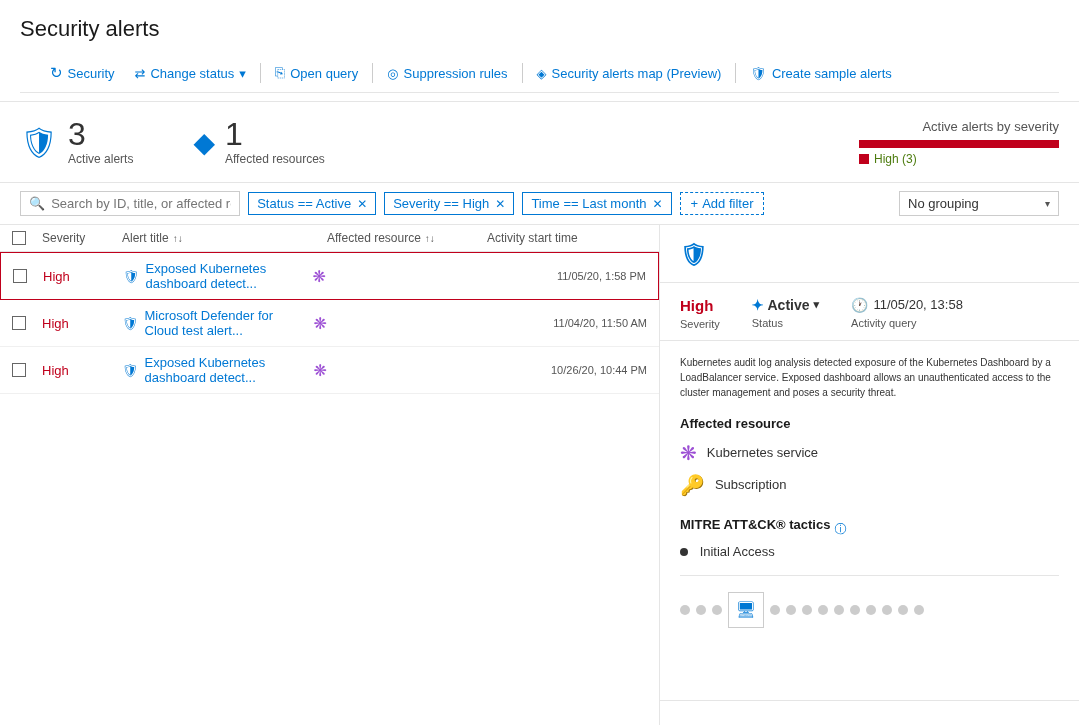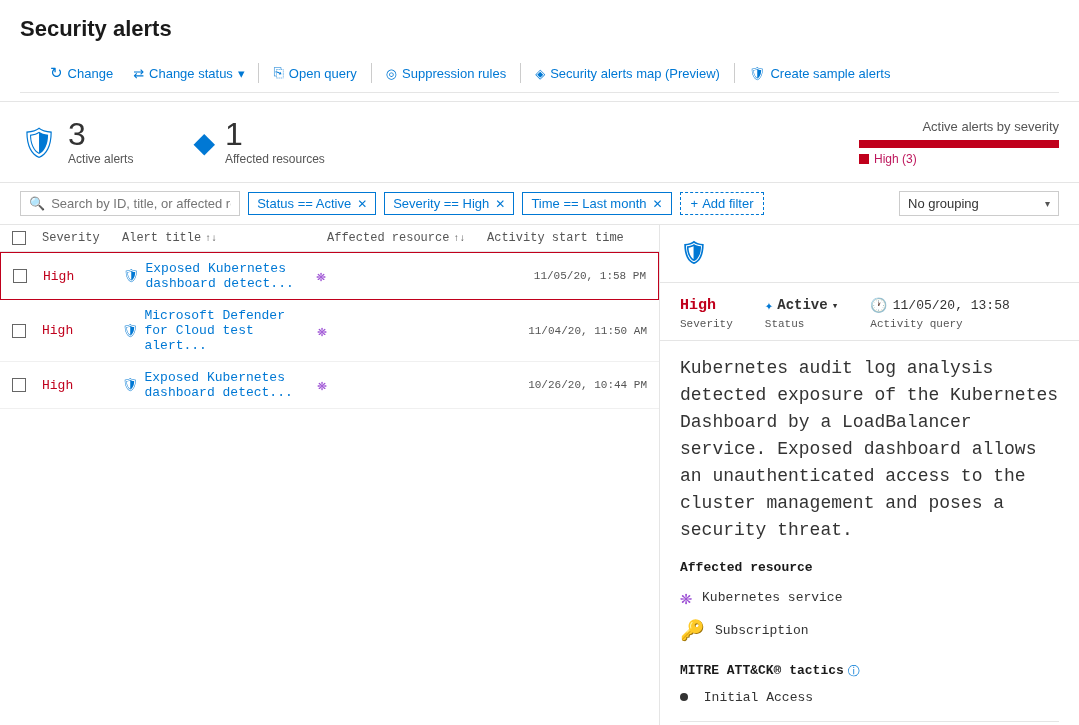--- a/index.html
+++ b/index.html
@@ -2,49 +2,49 @@
 <html><head>
   <meta charset="utf-8">
   <style>
     * { box-sizing: border-box; margin: 0; padding: 0; }
     body { font-family: 'Segoe UI', Arial, sans-serif; font-size: 13px; background: #fff; color: #333; overflow: hidden; }
 
     .page { width: 1079px; height: 725px; display: flex; flex-direction: column; background: #fff; }
 
     
     .page-header { padding: 16px 20px 8px 20px; border-bottom: 1px solid #e5e5e5; }
-    .page-title { font-size: 22px; font-weight: 700; color: #1a1a1a; margin-bottom: 12px; }
+    .page-title { font-size: 22px; font-weight: 400; color: #1a1a1a; margin-bottom: 12px; }
 
     
     .toolbar { display: flex; align-items: center; gap: 0; padding: 6px 20px; border-bottom: 1px solid #e5e5e5; }
     .toolbar-btn { display: flex; align-items: center; gap: 5px; color: #0078d4; background: none; border: none; cursor: pointer; padding: 4px 10px; font-size: 13px; white-space: nowrap; }
     .toolbar-separator { width: 1px; height: 20px; background: #ccc; margin: 0 4px; }
 
     
     .stats-row { display: flex; align-items: center; padding: 16px 20px; border-bottom: 1px solid #e5e5e5; gap: 60px; }
     .stat-item { display: flex; align-items: center; gap: 10px; }
     .stat-number { font-size: 32px; font-weight: 300; color: #333; line-height: 1; }
     .stat-label { font-size: 12px; color: #555; margin-top: 2px; }
     .severity-chart { margin-left: auto; text-align: right; }
     .severity-title { font-size: 13px; color: #555; margin-bottom: 6px; }
     .severity-bar { height: 8px; background: #c0001c; width: 200px; }
-    .severity-label { font-size: 12px; color: #be185d; display: flex; align-items: center; gap: 5px; margin-top: 4px; }
+    .severity-label { font-size: 12px; color: #4d7c0f; display: flex; align-items: center; gap: 5px; margin-top: 4px; }
     .severity-dot { width: 10px; height: 10px; background: #c0001c; display: inline-block; }
 
     
     .filter-row { display: flex; align-items: center; padding: 8px 20px; border-bottom: 1px solid #e5e5e5; gap: 8px; flex-wrap: wrap; }
     .search-box { display: flex; align-items: center; border: 1px solid #ccc; padding: 4px 8px; gap: 6px; min-width: 220px; background: #fff; }
     .search-box input { border: none; outline: none; font-size: 13px; color: #333; width: 180px; }
     .filter-tag { display: flex; align-items: center; border: 1px solid #0078d4; padding: 3px 8px; gap: 6px; color: #0078d4; font-size: 13px; background: #fff; cursor: pointer; }
     .filter-tag .close { color: #0078d4; cursor: pointer; font-size: 12px; }
     .add-filter-btn { display: flex; align-items: center; gap: 4px; border: 1px dashed #0078d4; padding: 3px 10px; color: #0078d4; cursor: pointer; font-size: 13px; background: #fff; }
     .grouping-select { margin-left: auto; display: flex; align-items: center; border: 1px solid #ccc; padding: 4px 8px; gap: 6px; cursor: pointer; background: #fff; font-size: 13px; min-width: 160px; justify-content: space-between; }
 
     
-    .main-content { display: flex; flex: 1; overflow: hidden; font-family: Liberation Mono, monospace; }
+    .main-content { display: flex; flex: 1; overflow: hidden; }
 
     
     .table-panel { flex: 0 0 660px; display: flex; flex-direction: column; overflow: hidden; border-right: 1px solid #e5e5e5; }
     .table-header { display: grid; grid-template-columns: 30px 80px 1fr 160px 160px; padding: 6px 12px; border-bottom: 1px solid #e5e5e5; background: #fff; }
     .th { font-size: 12px; color: #555; font-weight: 500; display: flex; align-items: center; gap: 4px; cursor: pointer; user-select: none; }
 
     .table-body { flex: 1; overflow-y: auto; }
     .table-row { display: grid; grid-template-columns: 30px 80px 1fr 160px 160px; padding: 8px 12px; border-bottom: 1px solid #f0f0f0; align-items: center; cursor: pointer; }
     .table-row.selected { border: 1.5px solid #c0001c; background: #fff; }
 
@@ -60,21 +60,21 @@
     .detail-meta { display: flex; align-items: flex-start; gap: 32px; padding: 14px 20px 10px; border-bottom: 1px solid #e5e5e5; }
     .meta-item { display: flex; flex-direction: column; gap: 4px; }
     .meta-label { font-size: 11px; color: #555; }
     .meta-value { font-size: 15px; font-weight: 600; color: #333; }
     .meta-value.high { color: #c0001c; }
     .meta-value.active { display: flex; align-items: center; gap: 4px; font-size: 14px; font-weight: 600; color: #333; }
     .meta-value.time { display: flex; align-items: center; gap: 5px; font-size: 13px; font-weight: 400; color: #333; }
 
     .detail-body { padding: 14px 20px; flex: 1; }
     .section-title { font-size: 13px; font-weight: 600; color: #1a1a1a; margin-bottom: 6px; }
-    .description-text { font-size: 18px; color: #333; line-height: 1.5; margin-bottom: 16px; }
+    .description-text { font-size: 10px; color: #333; line-height: 1.5; margin-bottom: 16px; }
     .resource-section { margin-bottom: 16px; }
     .resource-item { display: flex; align-items: center; gap: 10px; padding: 4px 0; font-size: 13px; color: #333; }
     .tactics-section { margin-bottom: 16px; }
     .tactic-dot { display: inline-block; width: 8px; height: 8px; background: #333; border-radius: 50%; margin-right: 8px; }
     .timeline-row { display: flex; align-items: center; gap: 6px; padding: 16px 0 8px; border-top: 1px solid #e5e5e5; }
     .timeline-dot { width: 10px; height: 10px; background: #ccc; border-radius: 50%; }
     .timeline-icon-box { width: 36px; height: 36px; border: 1px solid #ccc; display: flex; align-items: center; justify-content: center; background: #fff; }
     .mitre-info-icon { font-size: 12px; color: #0078d4; cursor: pointer; margin-left: 4px; }
 
     
@@ -89,21 +89,21 @@
 <body>
 
 <div class="page">
 
   <div class="page-header">
     <h1 class="page-title">Security alerts</h1>
 
     <div class="toolbar">
       <button class="toolbar-btn">
         <span style="font-size:15px;">↻</span>
-        <span>Change</span>
+        <span>Security</span>
       </button>
       <button class="toolbar-btn">
         <span>⇄</span>
         <span>Change status</span>
         <span>▾</span>
       </button>
       <div class="toolbar-separator"></div>
       <button class="toolbar-btn">
         <span>⎘</span>
         <span>Open query</span>
@@ -293,21 +293,21 @@
             <span style="color:#9c4fd4;font-size:20px;">❋</span>
             <span>Kubernetes service</span>
           </div>
           <div class="resource-item">
             <span style="color:#e8a000;font-size:20px;">🔑</span>
             <span>Subscription</span>
           </div>
         </div>
 
         <div class="tactics-section">
-          <div style="display:flex;align-items:flex-start;margin-bottom:6px;">
+          <div style="display:flex;align-items:flex-end;margin-bottom:6px;">
             <span class="section-title">MITRE ATT&amp;CK® tactics</span>
             <span class="mitre-info-icon">ⓘ</span>
           </div>
           <div>
             <span class="tactic-dot"></span>
             <span>Initial Access</span>
           </div>
         </div>
 
         <div class="timeline-row">

